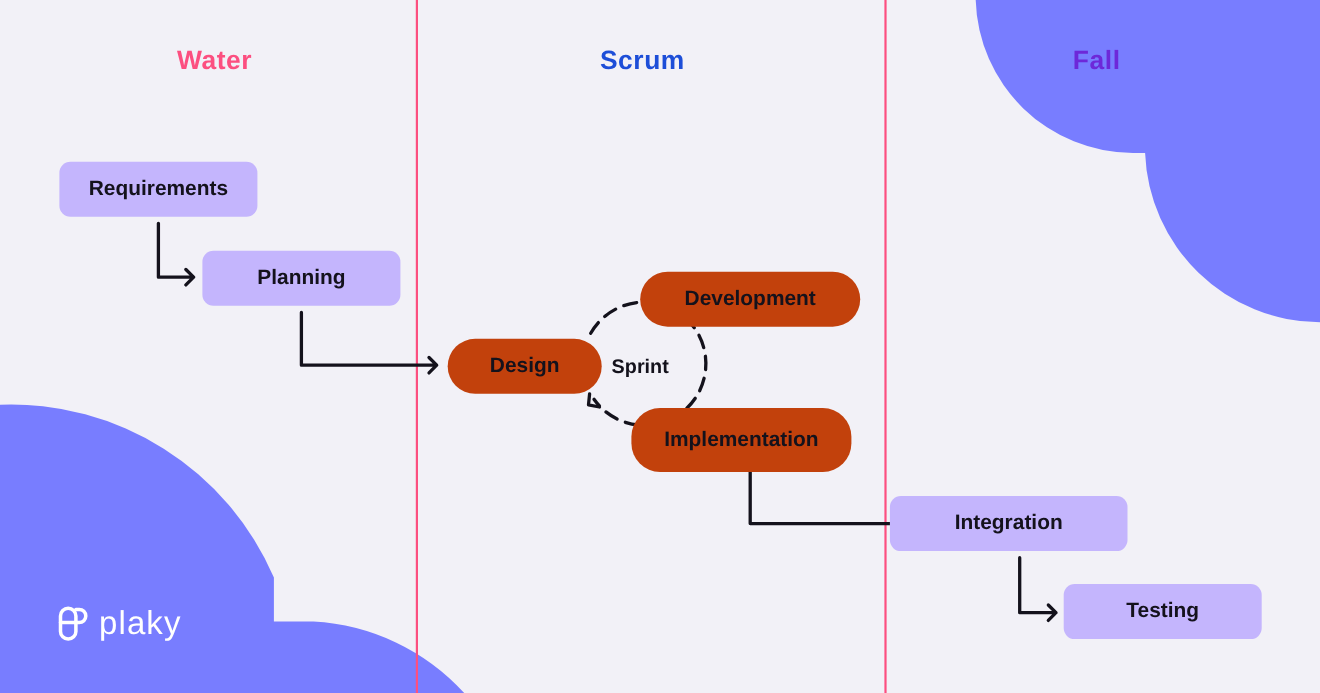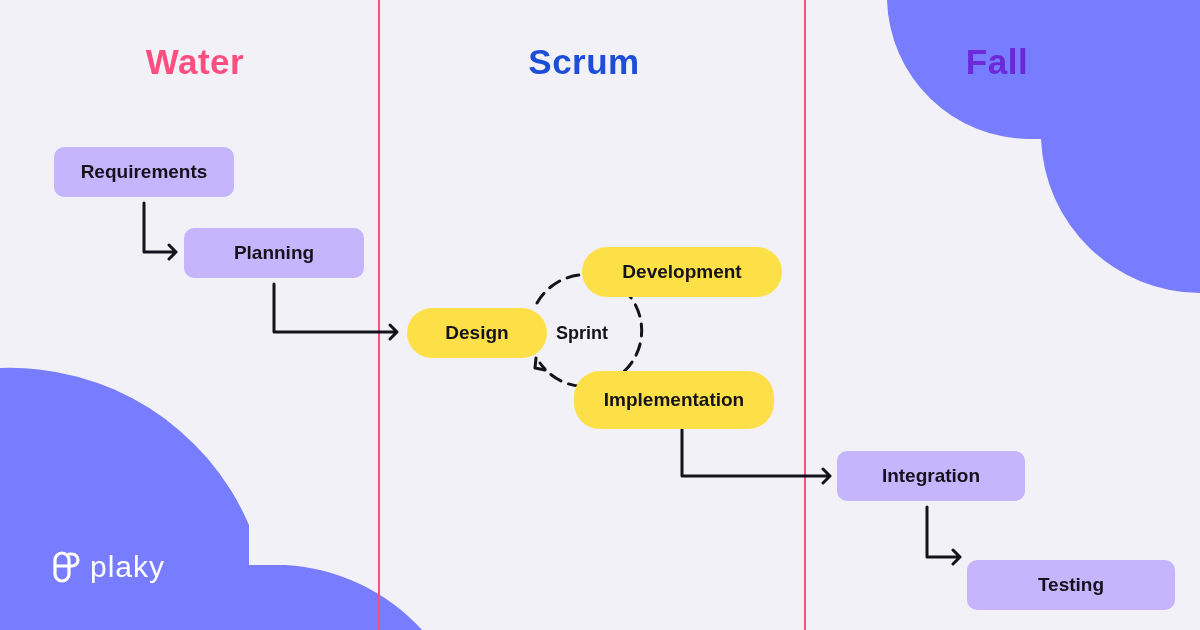--- a/index.html
+++ b/index.html
@@ -3,29 +3,29 @@
   <meta charset="utf-8">
   <style>
     html, body { margin: 0; padding: 0; }
     body {
       width: 1200px; height: 630px; overflow: hidden; position: relative;
       background: #f2f1f7;
       font-family: "Liberation Sans", "DejaVu Sans", sans-serif;
     }
     #bg { position: absolute; left: 0; top: 0; width: 1200px; height: 630px; }
     .col-title {
-      position: absolute; top: 42px; font-size: 35px; font-weight: 700;
+      position: absolute; top: 42px; font-size: 24px; font-weight: 700;
       text-align: center; width: 260px; letter-spacing: 0.5px;
     }
     .node {
       position: absolute; display: flex; align-items: center; justify-content: center;
       font-size: 19px; font-weight: 700; color: #14121c; box-sizing: border-box;
     }
     .node.box { background: #c4b5fd; border-radius: 10px; }
-    .node.pill { background: #fde047; border-radius: 26px; }
+    .node.pill { background: #c2410c; border-radius: 26px; }
     .sprint-label {
       position: absolute; font-size: 18px; font-weight: 700; color: #14121c;
     }
     .logo {
       position: absolute; left: 52px; top: 550px; display: flex; align-items: center;
       color: #ffffff;
     }
     .logo-text { font-size: 30px; font-weight: 400; margin-left: 8px; letter-spacing: 1px; }
   </style>
 </head>
@@ -53,22 +53,22 @@
 
 <div class="col-title" style="left:65px; color:#fc4f80;">Water</div>
 <div class="col-title" style="left:454px; color:#1d4ed8;">Scrum</div>
 <div class="col-title" style="left:867px; color:#6d28d9;">Fall</div>
 
 <div class="node box" style="left:54px; top:147px; width:180px; height:50px;">Requirements</div>
 <div class="node box" style="left:184px; top:228px; width:180px; height:50px;">Planning</div>
 <div class="node pill" style="left:407px; top:308px; width:140px; height:50px;">Design</div>
 <div class="node pill" style="left:582px; top:247px; width:200px; height:50px;">Development</div>
 <div class="node pill" style="left:574px; top:371px; width:200px; height:58px;">Implementation</div>
-<div class="node box" style="left:837px; top:451px; width:188px; height:50px;">Integration</div>
-<div class="node box" style="left:967px; top:560px; width:208px; height:50px;">Testing</div>
+<div class="node box" style="left:809px; top:451px; width:216px; height:50px;">Integration</div>
+<div class="node box" style="left:967px; top:531px; width:180px; height:50px;">Testing</div>
 
 <div class="sprint-label" style="left:556px; top:323px;">Sprint</div>
 
 <div class="logo">
   <svg width="30" height="32" viewBox="0 0 30 32">
     <g fill="none" stroke="#ffffff" stroke-width="3.2" stroke-linecap="round" stroke-linejoin="round">
       <path d="M3,15 L3,9 A7,7 0 0 1 17,9 L17,15 Z"></path>
       <path d="M17,3 L20,3 A6,6 0 0 1 20,15 L17,15"></path>
       <path d="M3,15 L3,23 A7,7 0 0 0 17,23 L17,15"></path>
     </g>

